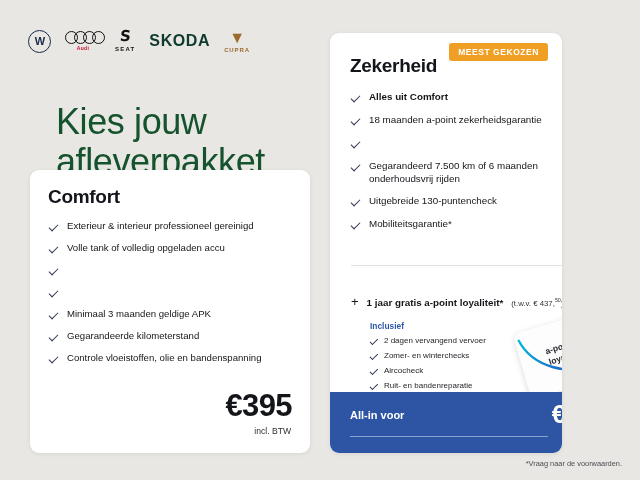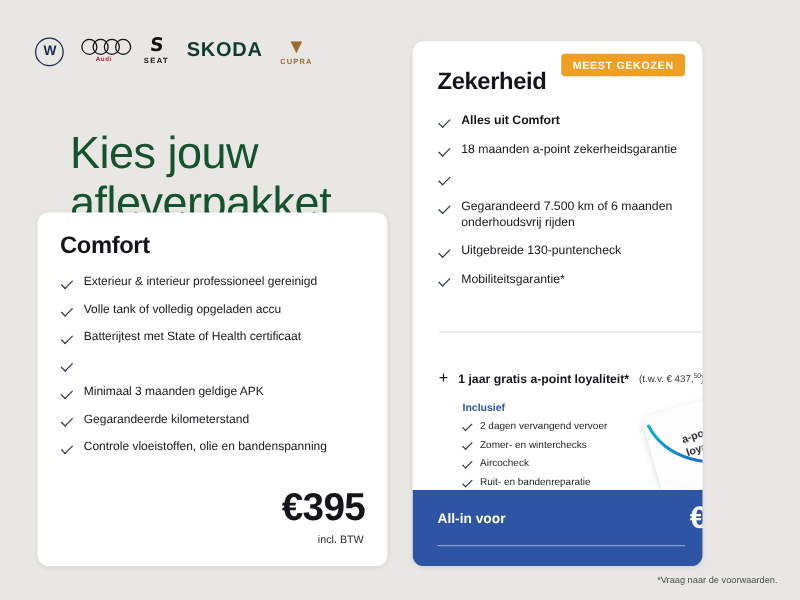--- a/index.html
+++ b/index.html
@@ -380,21 +380,20 @@
       <li>
         <span class="chk"></span>
         <span class="feat-text">Exterieur &amp; interieur professioneel gereinigd</span>
       </li>
       <li>
         <span class="chk"></span>
         <span class="feat-text">Volle tank of volledig opgeladen accu</span>
       </li>
       <li>
         <span class="chk"></span>
-        <span class="feat-text">Batterijtest met State of Health certificaat</span>
       </li>
       <li>
         <span class="chk"></span>
       </li>
       <li>
         <span class="chk"></span>
         <span class="feat-text">Minimaal 3 maanden geldige APK</span>
       </li>
       <li>
         <span class="chk"></span>

